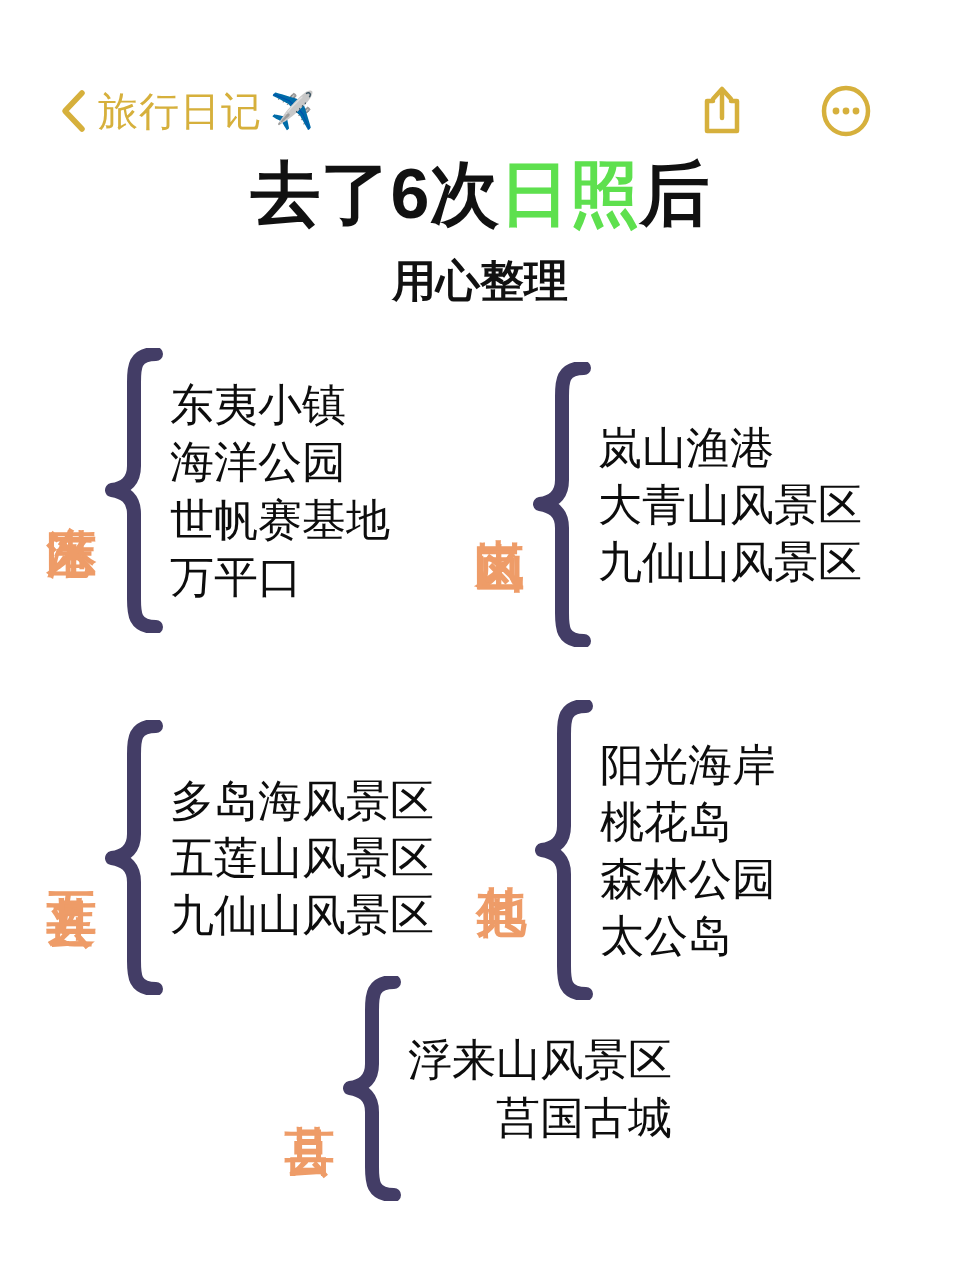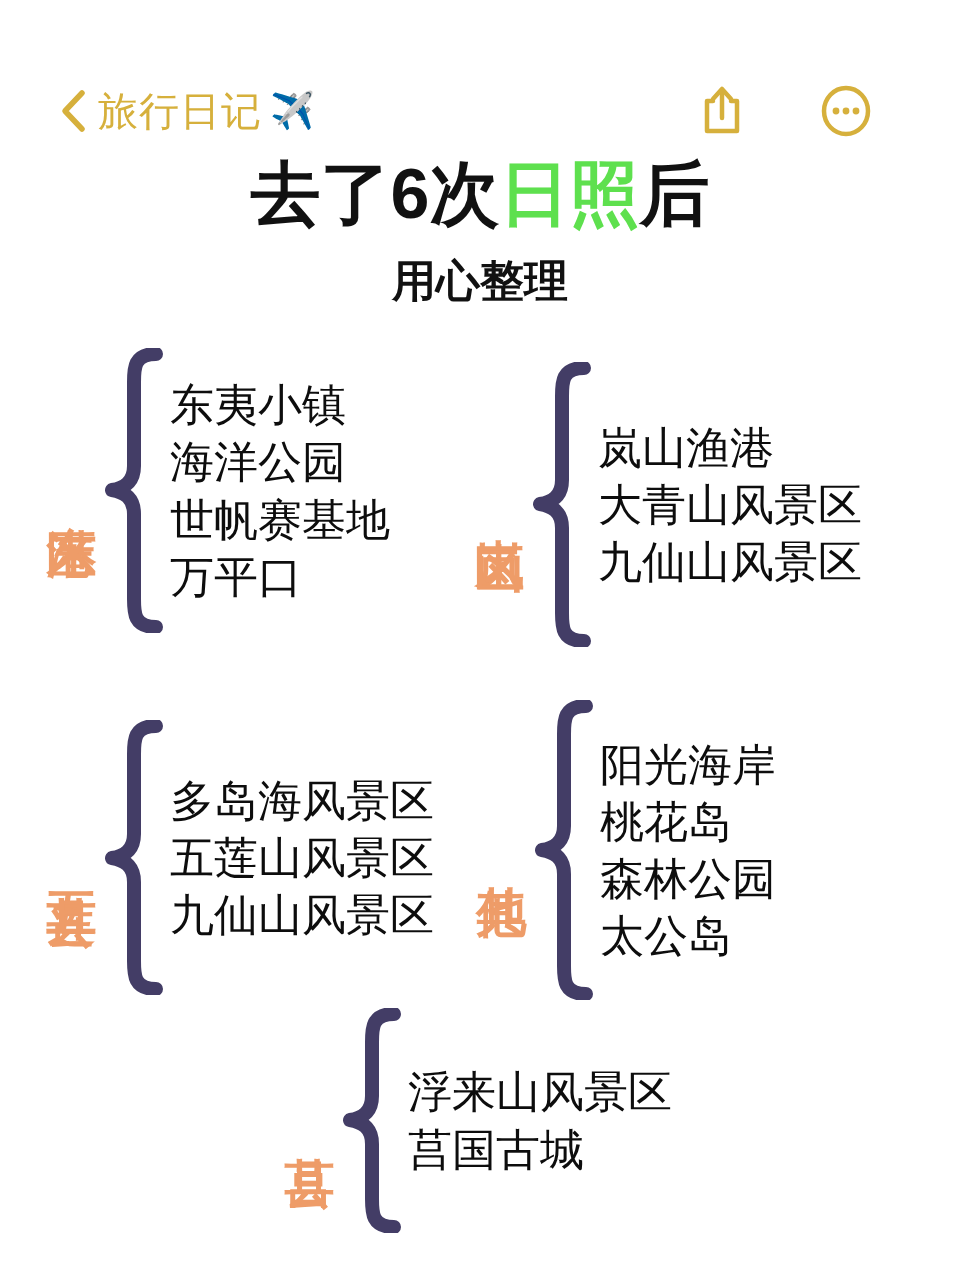--- a/index.html
+++ b/index.html
@@ -125,21 +125,21 @@
     line-height: 1.30;
     white-space: nowrap;
     font-weight: 400;
   }
 
   
   #group-donggang { left: 44px;  top: 348px; align-items: center; }
   #group-lanshan  { left: 472px; top: 362px; }
   #group-wulian   { left: 44px;  top: 720px; }
   #group-qita     { left: 474px; top: 700px; }
-  #group-juxian   { left: 282px; top: 1008px; }
+  #group-juxian   { left: 282px; top: 976px; text-align: right; }
 </style>
 </head>
 <body>
 
 <div class="topbar">
 
   <div class="nav-left">
     <svg class="back-chevron" viewBox="0 0 30 44">
       <path d="M24 4 L7 22 L24 40" fill="none" stroke="#D6B03C" stroke-width="5.5" stroke-linecap="round" stroke-linejoin="round"></path>
     </svg>

